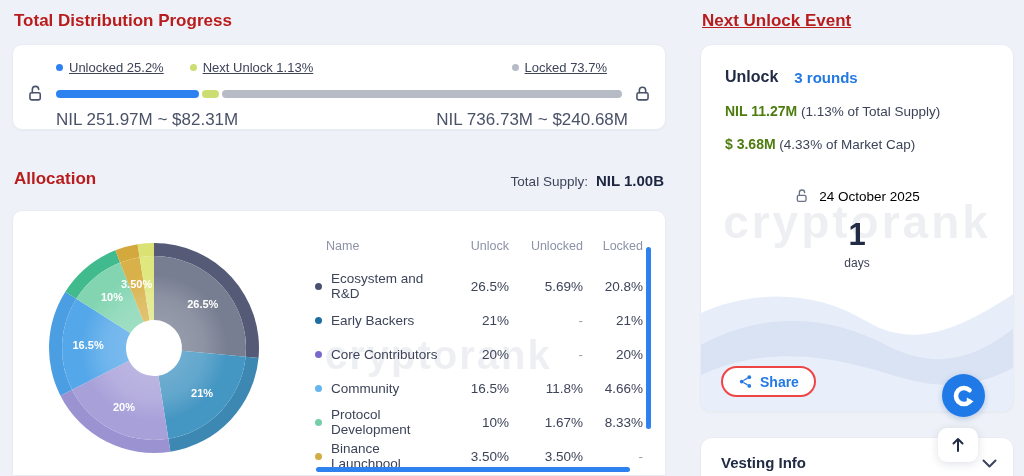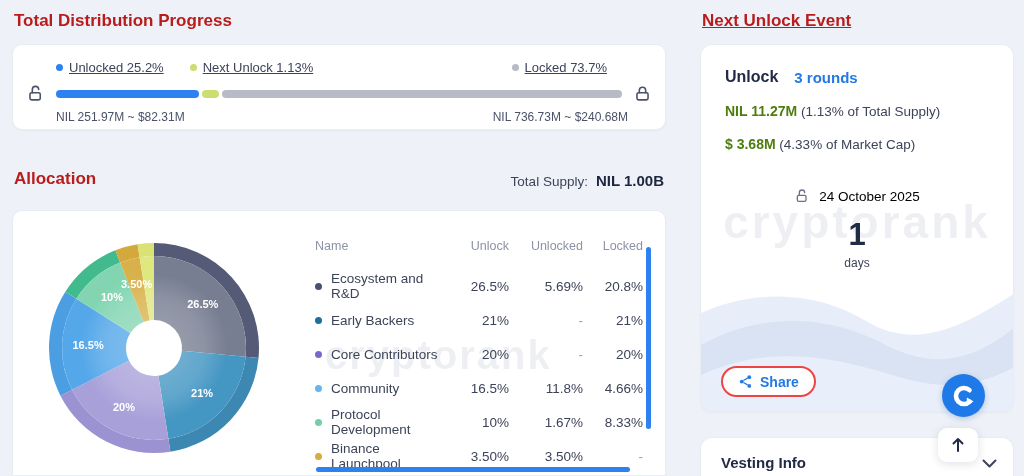--- a/index.html
+++ b/index.html
@@ -15,32 +15,32 @@
   .legend-row { display:flex; align-items:center; padding:15px 58px 0 43px; font-size:13px; color:#3d4459;text-decoration:underline; }
   .legend-item { display:flex; align-items:center; gap:6px; }
   .legend-item + .legend-item { margin-left:26px; }
   .legend-item.right { margin-left:auto; }
   .dot { width:7px; height:7px; border-radius:50%; flex:0 0 auto; }
   .bar-row { display:flex; align-items:center; margin-top:9px; padding:0 13px; }
   .lock-icon { width:19px; height:19px; flex:0 0 auto; }
   .progress-track { flex:1; display:flex; height:8px; margin:0 11px; gap:3px; }
   .seg { height:8px; border-radius:4px; }
   .seg-gray { flex:1; }
-  .amounts-row { display:flex; justify-content:space-between; padding:7px 37px 0 43px; font-size:12px; color:#4a5268; }
+  .amounts-row { display:flex; justify-content:space-between; padding:7px 37px 0 43px; font-size:17px; color:#4a5268; }
 
   .alloc-header { position:absolute; top:169px; left:2px; right:2px; display:flex; justify-content:space-between; align-items:flex-end; }
   .supply-line { font-size:13.5px; color:#3d4459; }
   .supply-line b { font-size:15px; color:#1d2540; margin-left:8px; }
   .alloc-card { position:absolute; top:210px; left:0; width:654px; height:266px; overflow:hidden; border-bottom-left-radius:0; border-bottom-right-radius:0; }
   .donut-wrap { position:absolute; left:31px; top:27px; width:220px; height:220px; }
   .donut-label { font-size:11px; font-weight:bold; fill:#fff; text-anchor:middle; }
 
   .alloc-table { position:absolute; left:302px; top:28px; right:22px; }
   .trow { display:grid; grid-template-columns:1fr 62px 74px 60px; align-items:center; height:34px; }
-  .trow.thead { height:30px; align-items:start; }
+  .trow.thead { height:30px; align-items:start;margin-left:11px; }
   .th { font-size:12.5px; color:#8d93a6; }
   .td { font-size:13.5px; color:#3d4459; }
   .num { text-align:right; }
   .name-cell { display:flex; align-items:center; gap:9px; }
   .dash { color:#9aa0b0; }
   .vscroll { position:absolute; right:14px; top:36px; width:5px; height:182px; background:#2e82f0; border-radius:3px; }
   .hscroll { position:absolute; left:303px; top:256px; width:314px; height:5px; background:#2e82f0; border-radius:3px; }
   .wm { position:absolute; font-weight:bold; color:#8e96ad; opacity:.14; letter-spacing:2px; pointer-events:none; }
   .wm1 { left:312px; top:122px; font-size:40px; }
 

